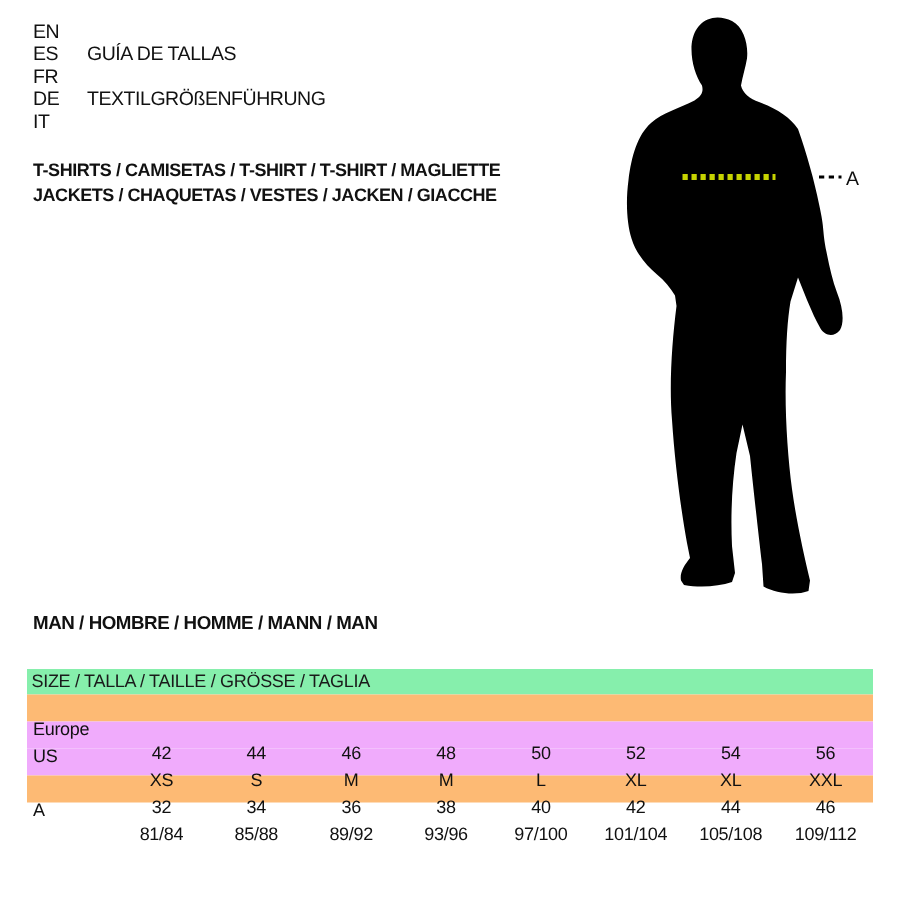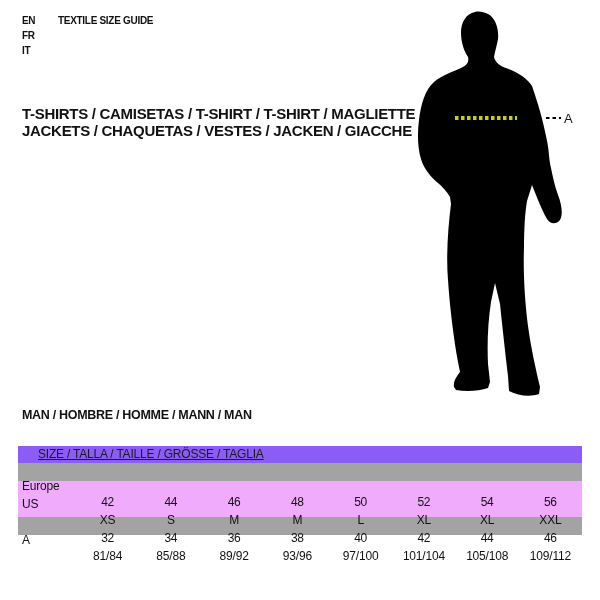--- a/index.html
+++ b/index.html
@@ -3,50 +3,57 @@
 <meta charset="utf-8">
 <style>
   html,body{margin:0;padding:0;background:#fff;}
   .canvas{
     position:relative;width:600px;height:600px;background:#ffffff;
     font-family:"Liberation Sans","DejaVu Sans",sans-serif;color:#111;
     overflow:hidden;
   }
   
   .lang-list{position:absolute;left:22px;top:13px;}
-  .lang-row{display:flex;height:15px;line-height:15px;font-size:10px;font-weight:bold;letter-spacing:-0.3px;}
+  .lang-row{display:flex;height:15px;line-height:15px;font-size:13px;font-weight:normal;letter-spacing:-0.3px;}
   .lang-code{width:36px;flex:0 0 36px;}
   
-  .categories{position:absolute;left:22px;top:105px;font-size:15px;font-weight:bold;letter-spacing:-0.3px;line-height:17px;}
+  .categories{position:absolute;left:22px;top:105px;font-size:12px;font-weight:bold;letter-spacing:-0.3px;line-height:17px;}
   
   .figure-wrap{position:absolute;left:405px;top:6px;width:170px;height:392px;}
   
   .man-label{position:absolute;left:22px;top:408px;font-size:12.5px;font-weight:bold;letter-spacing:-0.3px;}
   
   .size-table{position:absolute;left:18px;top:446px;width:564px;font-size:12px;letter-spacing:-0.2px;}
-  .thead{height:17px;line-height:17px;background:#8b5cf6;padding-left:20px;color:#1a1a1a;text-decoration:underline;}
-  .trow{display:grid;grid-template-columns:58px repeat(8,1fr);height:18px;align-items:center;background:#a3a3a3;}
+  .thead{height:17px;line-height:17px;background:#86efac;padding-left:3px;color:#1a1a1a;}
+  .trow{display:grid;grid-template-columns:58px repeat(8,1fr);height:18px;align-items:center;background:#fdba74;}
   .trow.shade{background:#f0abfc;}
   .tlabel{padding-left:4px;text-align:left;}
   .tcell{text-align:center;margin-top:32px;}
   
   .footnote{position:absolute;left:22px;top:546px;font-size:12.5px;font-weight:bold;letter-spacing:-0.3px;}
 </style>
 </head>
 <body>
 
 <div class="canvas">
 
   <div class="lang-list">
     <div class="lang-row">
       <span class="lang-code">EN</span>
-      <span class="lang-label">TEXTILE SIZE GUIDE</span>
+    </div>
+    <div class="lang-row">
+      <span class="lang-code">ES</span>
+      <span class="lang-label">GUÍA DE TALLAS</span>
     </div>
     <div class="lang-row">
       <span class="lang-code">FR</span>
+    </div>
+    <div class="lang-row">
+      <span class="lang-code">DE</span>
+      <span class="lang-label">TEXTILGRÖßENFÜHRUNG</span>
     </div>
     <div class="lang-row">
       <span class="lang-code">IT</span>
     </div>
   </div>
 
   <div class="categories">
     <div>T-SHIRTS / CAMISETAS / T-SHIRT / T-SHIRT / MAGLIETTE</div>
     <div>JACKETS / CHAQUETAS / VESTES / JACKEN / GIACCHE</div>
   </div>

